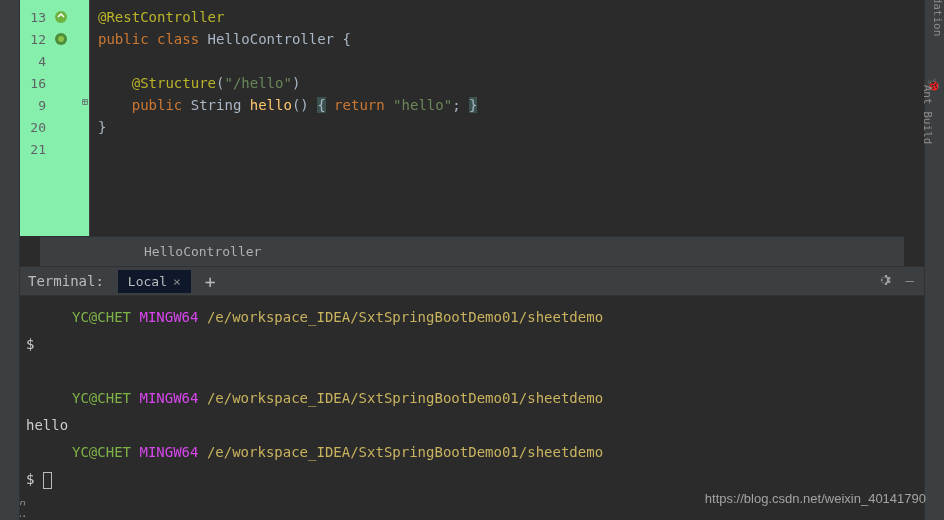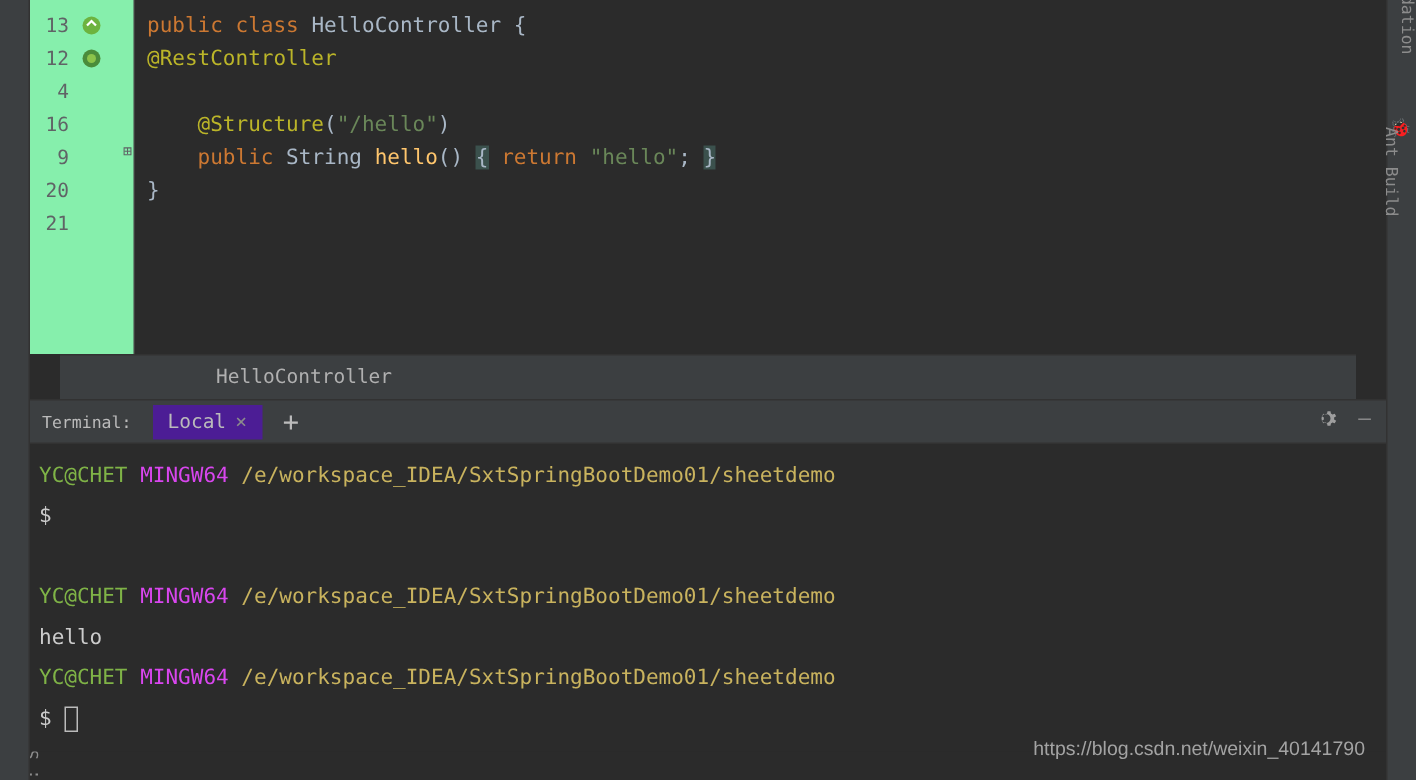--- a/index.html
+++ b/index.html
@@ -145,25 +145,25 @@
       height: 30px;
       background: #3c3f41;
       display: flex;
       align-items: center;
       border-top: 1px solid #323232;
       border-bottom: 1px solid #323232;
       padding-left: 8px;
     }
     .terminal-title {
       color: #bbbbbb;
-      font-size: 11px;
+      font-size: 14px;
       margin-right: 14px;
     }
     .terminal-tab {
-      background: #4c1d95;
+      background: #0f172a;
       padding: 4px 10px;
       border-radius: 0;
       color: #bbbbbb;
       font-size: 13px;
       display: flex;
       align-items: center;
       gap: 6px;
     }
     .tab-close {
       color: #8c8c8c;
@@ -181,36 +181,36 @@
       display: flex;
       gap: 14px;
       padding-right: 10px;
       color: #8c8c8c;
     }
     .terminal-body {
       padding: 8px 6px;
       font-size: 14px;
       line-height: 27px;
     }
-    .term-green { color: #7fb347; }
+    .term-green { color: #7fb347; margin-left: 46px; }
     .term-purple { color: #d946ef; }
     .term-yellow { color: #c9b35e; text-align: right; }
     .term-white { color: #cccccc; }
     .term-link { color: #287bde; text-decoration: underline; }
     .term-cursor {
       display: inline-block;
       width: 9px;
       height: 17px;
       border: 1px solid #bbbbbb;
       vertical-align: middle;
     }
     .watermark {
       position: absolute;
       bottom: 14px;
-      right: 34px;
+      right: 18px;
       color: #b8b8b8;
       font-size: 13px;
       font-family: Arial, sans-serif;
       opacity: 0.85;
     }
   </style>
 </head>
 <body>
 
 <div class="left-sidebar">
@@ -254,22 +254,22 @@
         </div>
       <div class="gutter-line">
           <span class="line-number">20</span>
         </div>
       <div class="gutter-line">
           <span class="line-number">21</span>
         </div>
     </div>
     <div class="code-area">
       <span class="fold-marker">⊞</span>
+      <div class="code-line"><span class="annotation">@RestController</span></div>
       <div class="code-line"><span class="keyword">public</span> <span class="keyword">class</span> <span class="classname">HelloController</span> <span class="paren">{</span></div>
-      <div class="code-line"><span class="annotation">@RestController</span></div>
       <div class="code-line"></div>
       <div class="code-line">    <span class="annotation">@Structure</span><span class="paren">(</span><span class="string">"/hello"</span><span class="paren">)</span></div>
       <div class="code-line">    <span class="keyword">public</span> <span class="classname">String</span> <span class="method">hello</span><span class="paren">(</span><span class="paren">)</span> <span class="paren brace-hl">{</span> <span class="keyword">return</span> <span class="string">"hello"</span><span class="paren">;</span> <span class="paren brace-hl">}</span></div>
       <div class="code-line"><span class="paren">}</span></div>
       <div class="code-line"></div>
     </div>
   </div>
 
   <div class="breadcrumb-bar">
     <span>HelloController</span>

